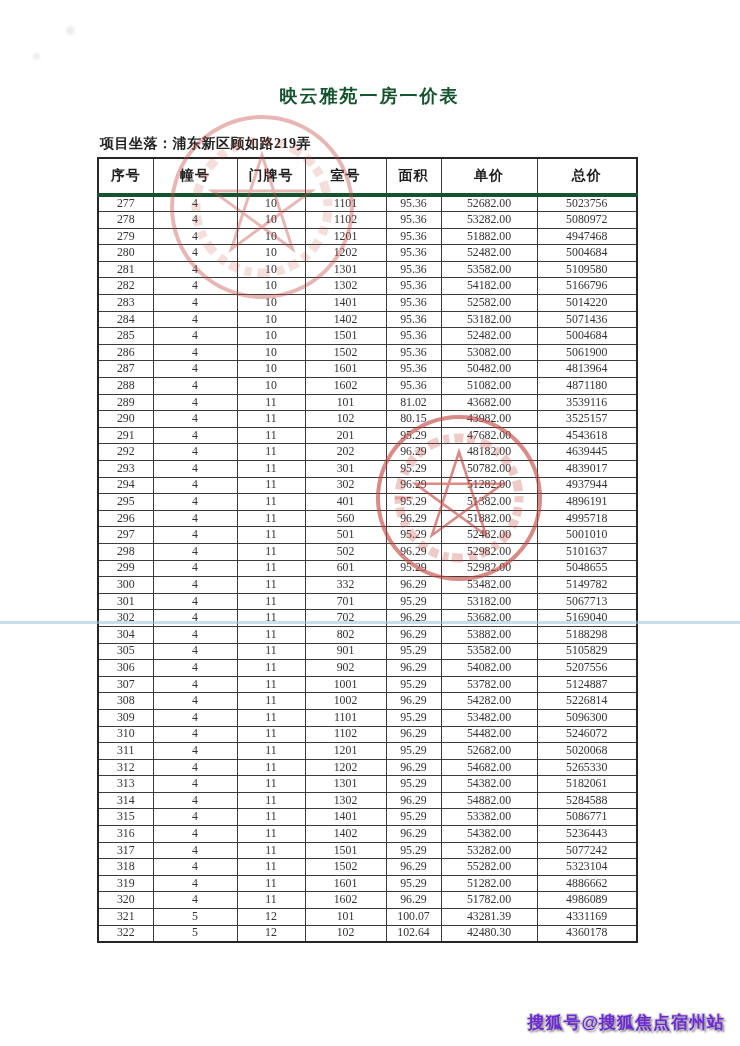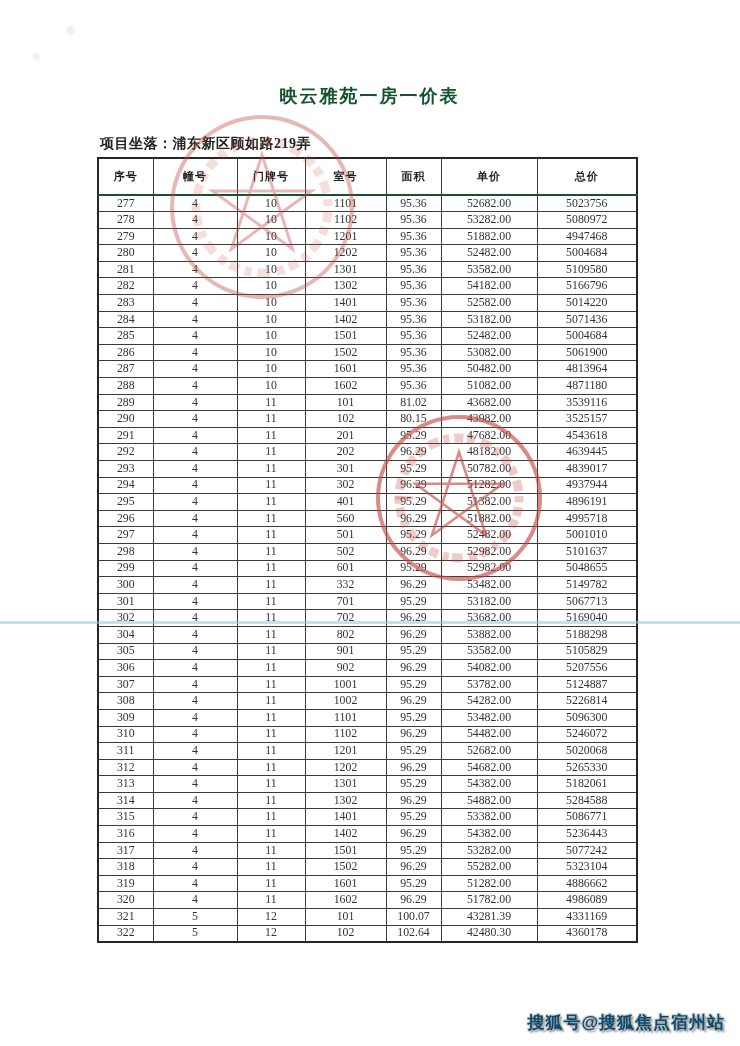--- a/index.html
+++ b/index.html
@@ -28,23 +28,23 @@
     width:539px; table-layout:fixed;
     border-collapse:collapse;
   }
   .price-table th, .price-table td {
     border:1px solid #3b3b3b;
     text-align:center; vertical-align:middle;
     overflow:hidden; white-space:nowrap;
   }
   .price-table { border:2px solid #262626; }
   .price-table thead th {
-    height:37px; font-size:11px; font-weight:bold;
+    height:37px; font-size:14px; font-weight:bold;
     color:#1f1f1f; letter-spacing:1px;
-    border-bottom:2px solid #14532d;
+    border-bottom:4px solid #14532d;
   }
   .price-table tbody td {
     height:16.6px; font-size:11.8px; line-height:1;
     color:#333;
   }
   col.c0{width:55px;} col.c1{width:84px;} col.c2{width:68px;}
   col.c3{width:81px;} col.c4{width:55px;} col.c5{width:96px;}
   col.c6{width:100px;}
   .stamp { position:absolute; pointer-events:none; }
   #stamp-top { top:112px; left:167px; opacity:0.38; }
@@ -55,21 +55,21 @@
   }
   .speck {
     position:absolute; border-radius:50%;
     background:rgba(90,90,90,0.10); filter:blur(1px);
   }
   #speck-1 { top:26px; left:66px; width:9px; height:9px; }
   #speck-2 { top:53px; left:33px; width:7px; height:7px; }
   .watermark {
     position:absolute; right:15px; bottom:12px;
     font-size:17px; font-weight:bold; letter-spacing:1px;
-    color:#0c4a6e;
+    color:#6d28d9;
     text-shadow: 2px 2px 2px #8f8f8f, -1px -1px 0 #d8d8d8, 1px -1px 0 #d8d8d8, -1px 1px 0 #d8d8d8;
     font-family:"Liberation Sans","DejaVu Sans",sans-serif;
     text-align:center;
   }
 </style>
 </head>
 <body>
 
 <div class="speck" id="speck-1"></div>
 <div class="speck" id="speck-2"></div>

